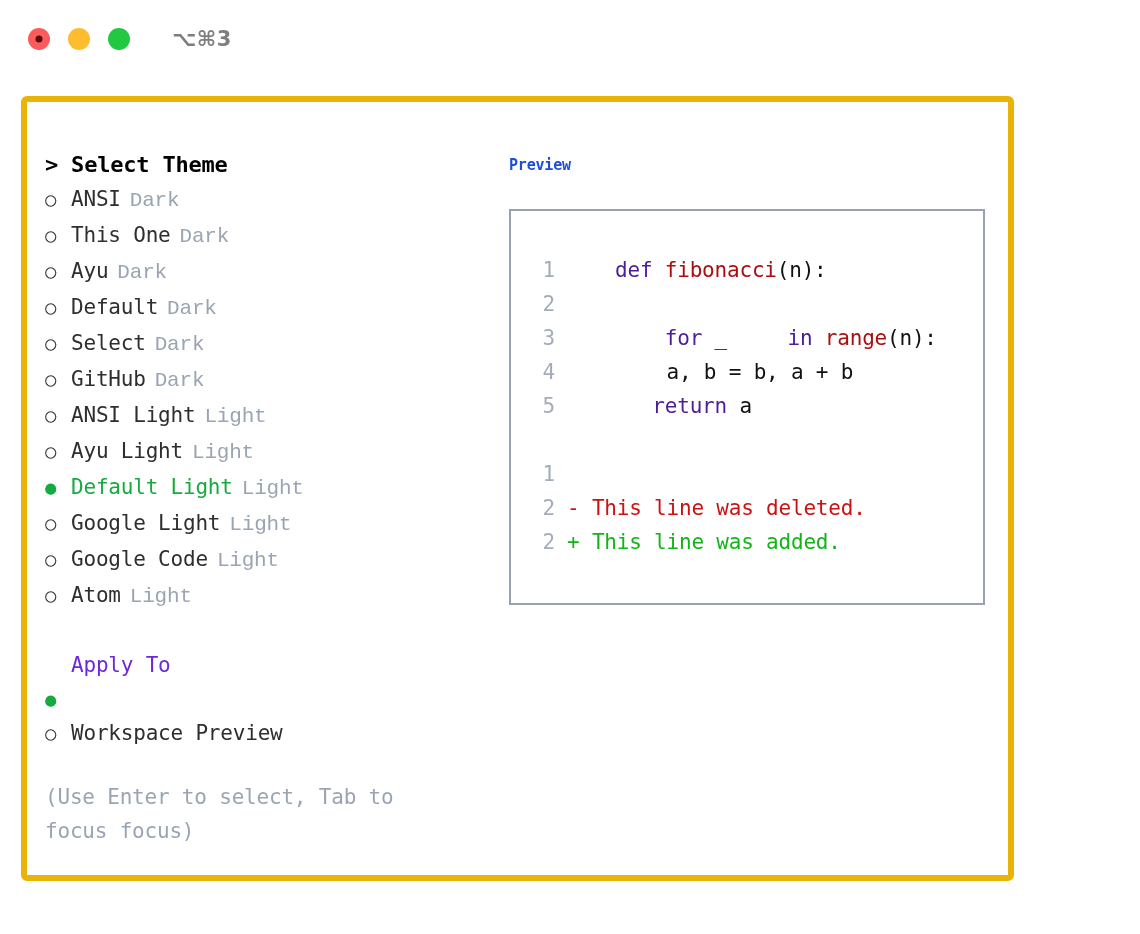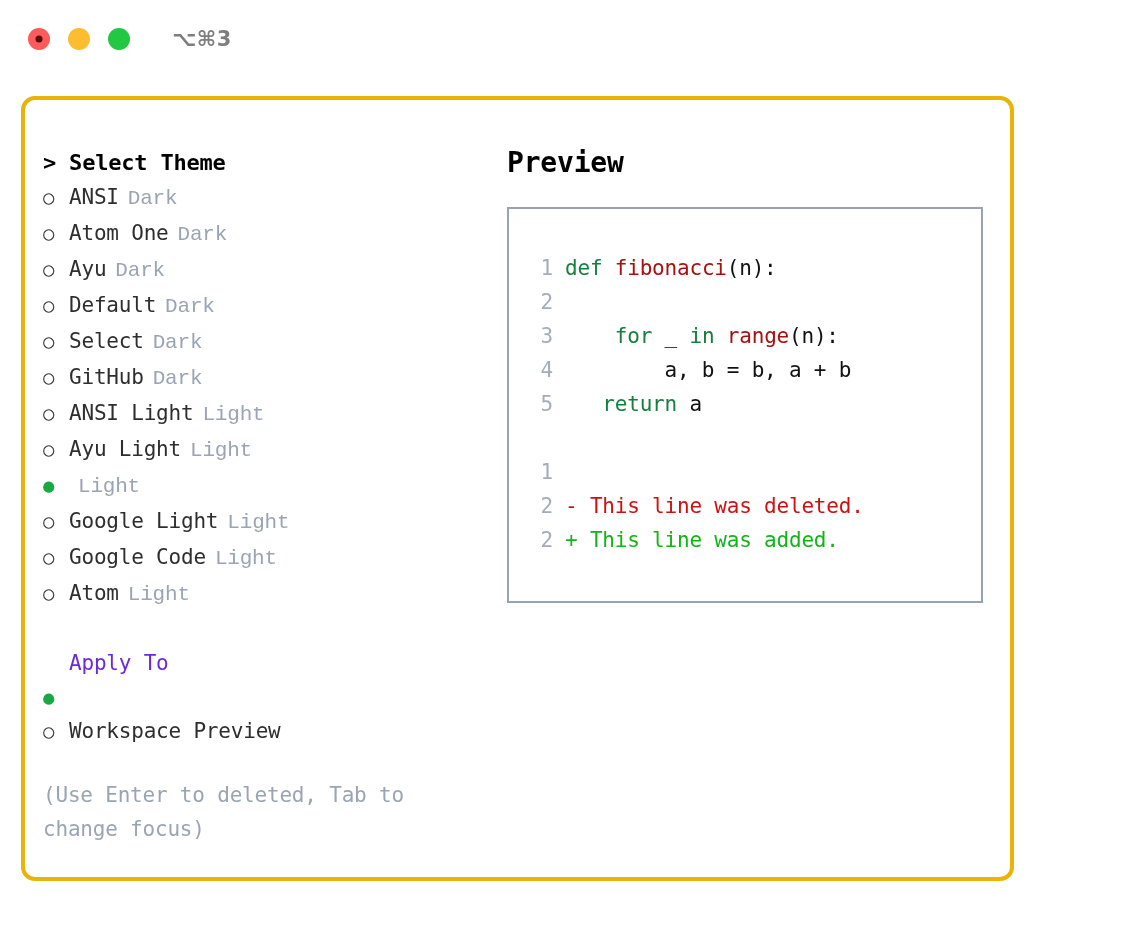--- a/index.html
+++ b/index.html
@@ -58,22 +58,22 @@
     font-family: "DejaVu Sans", "Liberation Sans", sans-serif;
   }
 
   
   .panel {
     position: absolute;
     left: 21px;
     top: 96px;
     width: 993px;
     height: 785px;
-    border: 4px solid #eab308;
-    border-radius: 14px;
+    border: 6px solid #eab308;
+    border-radius: 6px;
     background: #ffffff;
   }
   .panel-inner {
     display: flex;
     padding: 46px 0 0 0;
     height: 100%;
   }
 
   
   .col-left {
@@ -127,23 +127,23 @@
     width: 400px;
     letter-spacing: -0.2px;
   }
 
   
   .col-right {
     flex: 1;
     padding-left: 12px;
   }
   .preview-head {
-    font-size: 28px;
+    font-size: 15px;
     font-weight: bold;
-    color: #000000;
+    color: #1d4ed8;
     line-height: 34px;
     letter-spacing: -0.2px;
   }
   .preview-box {
     margin-top: 27px;
     width: 476px;
     height: 396px;
     border: 2px solid #97a3b3;
     background: #ffffff;
     padding: 42px 0 0 14px;
@@ -156,21 +156,21 @@
     letter-spacing: -0.2px;
   }
   .lineno {
     width: 30px;
     flex: 0 0 30px;
     text-align: right;
     color: #a3adba;
     margin-right: 12px;
   }
   .code-text { color: #111111; }
-  .kw  { color: #15803d; }
+  .kw  { color: #4c1d95; margin-left: 48px; }
   .fn  { color: #a90f0f; }
   .blank-line { height: 34px; }
   .diff-ctx  { color: #6f6f6f; }
   .diff-del  { color: #cc1111; }
   .diff-add  { color: #12b518; }
 </style>
 </head>
 <body>
 
 <div class="titlebar">
@@ -183,43 +183,43 @@
 </div>
 
 <div class="panel">
   <div class="panel-inner">
 
     <div class="col-left">
       <div class="section-head">&gt; Select Theme</div>
 
       <div id="theme-options">
           <div class="opt-row"><span class="bullet">○</span><span class="opt-label">ANSI</span><span class="opt-tag">Dark</span></div>
-          <div class="opt-row"><span class="bullet">○</span><span class="opt-label">Atom One</span><span class="opt-tag">Dark</span></div>
+          <div class="opt-row"><span class="bullet">○</span><span class="opt-label">This One</span><span class="opt-tag">Dark</span></div>
           <div class="opt-row"><span class="bullet">○</span><span class="opt-label">Ayu</span><span class="opt-tag">Dark</span></div>
           <div class="opt-row"><span class="bullet">○</span><span class="opt-label">Default</span><span class="opt-tag">Dark</span></div>
           <div class="opt-row"><span class="bullet">○</span><span class="opt-label">Select</span><span class="opt-tag">Dark</span></div>
           <div class="opt-row"><span class="bullet">○</span><span class="opt-label">GitHub</span><span class="opt-tag">Dark</span></div>
           <div class="opt-row"><span class="bullet">○</span><span class="opt-label">ANSI Light</span><span class="opt-tag">Light</span></div>
           <div class="opt-row"><span class="bullet">○</span><span class="opt-label">Ayu Light</span><span class="opt-tag">Light</span></div>
-          <div class="opt-row sel"><span class="bullet sel">●</span><span class="opt-tag">Light</span></div>
+          <div class="opt-row sel"><span class="bullet sel">●</span><span class="opt-label">Default Light</span><span class="opt-tag">Light</span></div>
           <div class="opt-row"><span class="bullet">○</span><span class="opt-label">Google Light</span><span class="opt-tag">Light</span></div>
           <div class="opt-row"><span class="bullet">○</span><span class="opt-label">Google Code</span><span class="opt-tag">Light</span></div>
           <div class="opt-row"><span class="bullet">○</span><span class="opt-label">Atom</span><span class="opt-tag">Light</span></div>
         </div>
 
       <div class="spacer-row"></div>
 
       <div class="apply-head">Apply To</div>
 
       <div id="apply-options">
           <div class="opt-row sel"><span class="bullet sel">●</span></div>
           <div class="opt-row"><span class="bullet">○</span><span class="opt-label">Workspace Preview</span></div>
         </div>
 
-      <div class="hint">(Use Enter to deleted, Tab to change focus)</div>
+      <div class="hint">(Use Enter to select, Tab to focus focus)</div>
     </div>
 
     <div class="col-right">
       <div class="preview-head">Preview</div>
 
       <div class="preview-box">
         <div id="code-block">
             <div class="code-line"><span class="lineno">1</span><span class="kw">def </span><span class="fn">fibonacci</span><span class="code-text">(n):</span></div>
             <div class="code-line"><span class="lineno">2</span></div>
             <div class="code-line"><span class="lineno">3</span><span class="code-text">    </span><span class="kw">for</span><span class="code-text"> _ </span><span class="kw">in</span><span class="code-text"> </span><span class="fn">range</span><span class="code-text">(n):</span></div>

